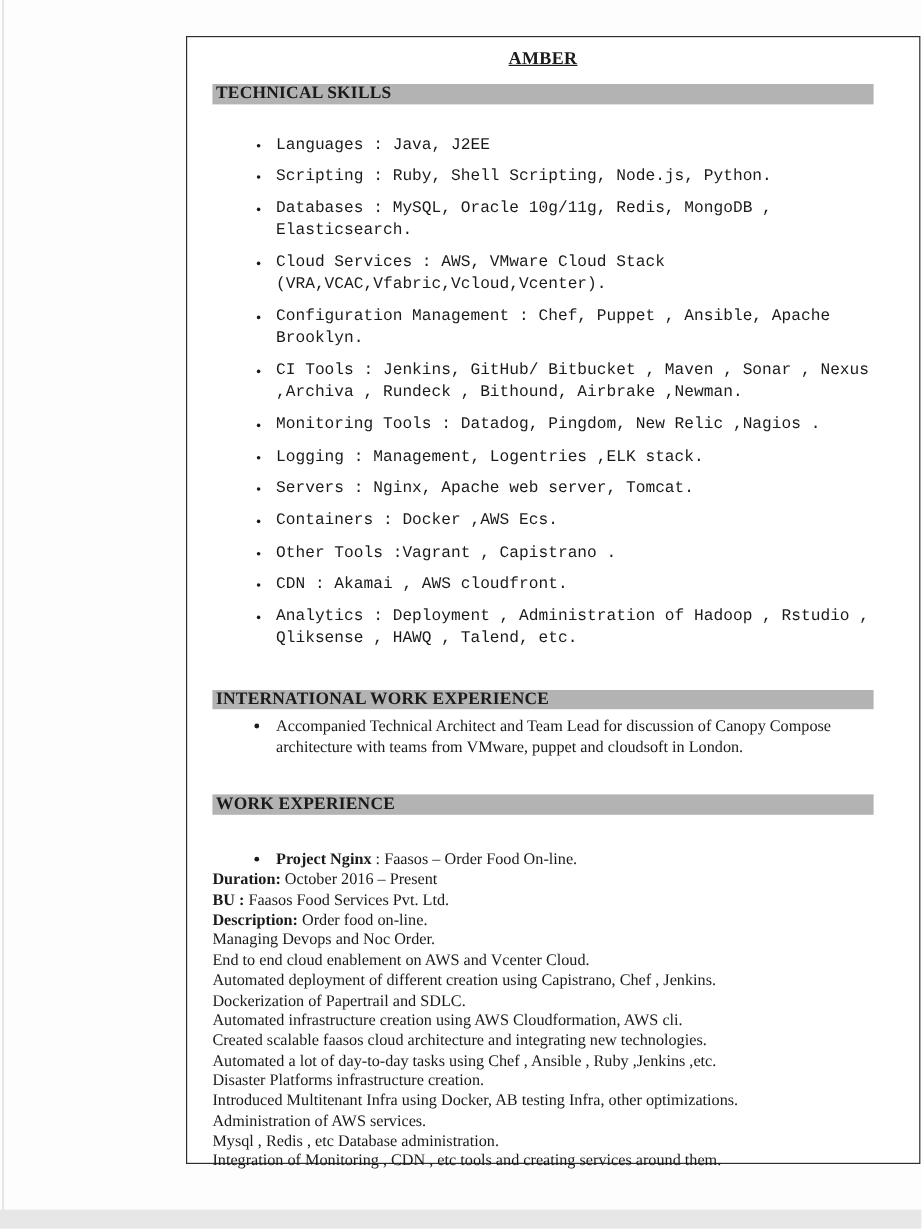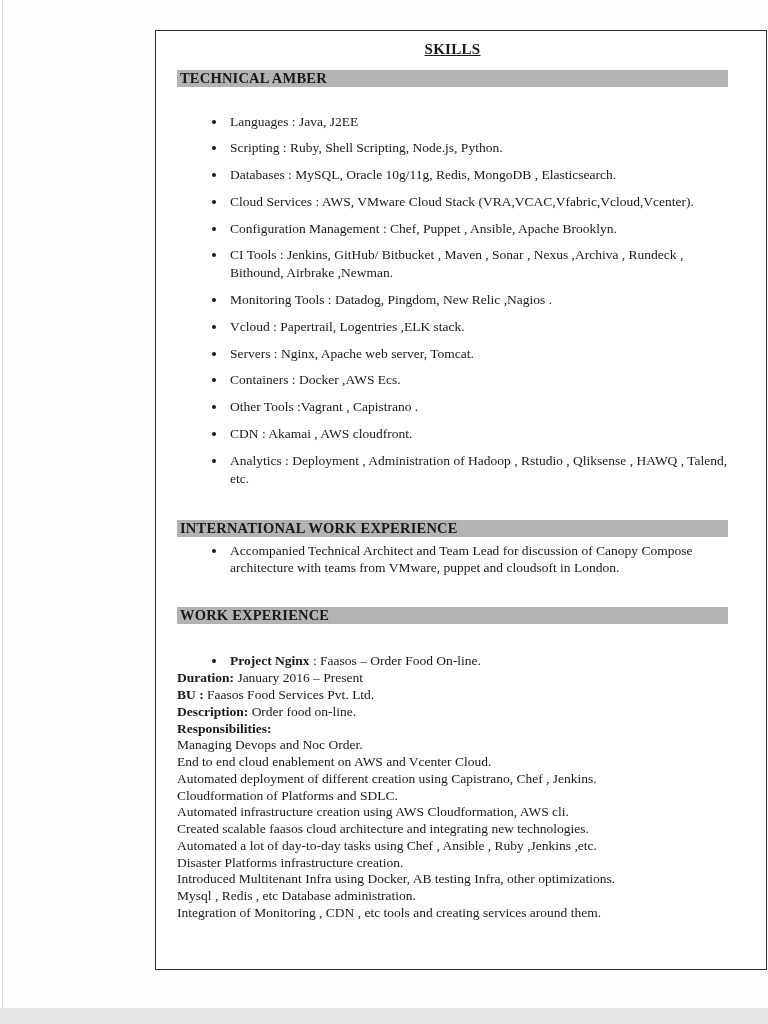--- a/index.html
+++ b/index.html
@@ -40,20 +40,21 @@
     padding: 0 3px;
     line-height: 1.15;
     letter-spacing: 0.2px;
   }
   .heading-intl { margin-top: 32px; }
   .heading-work { margin-top: 30px; }
   ul.skills-list {
     list-style: disc;
     margin: 26px 0 0 0;
     padding-left: 50px;
+    font-family: Liberation Mono, monospace;
   }
   ul.skills-list li {
     font-size: 13.5px;
     line-height: 1.35;
     margin-bottom: 8.5px;
     padding-left: 3px;
   }
   ul.intl-list {
     list-style: disc;
     margin: 5px 0 0 0;
@@ -82,41 +83,41 @@
   }
 </style>
 </head>
 <body>
 
 <div class="canvas">
   <div class="left-edge-line"></div>
 
   <div class="page">
 
-    <h1 class="title">SKILLS</h1>
+    <h1 class="title">AMBER</h1>
 
-    <div class="section-heading">TECHNICAL AMBER</div>
+    <div class="section-heading">TECHNICAL SKILLS</div>
 
     <ul class="skills-list">
 
         <li>Languages : Java, J2EE</li>
 
         <li>Scripting : Ruby, Shell Scripting, Node.js, Python.</li>
 
         <li>Databases : MySQL, Oracle 10g/11g, Redis, MongoDB , Elasticsearch.</li>
 
         <li>Cloud Services : AWS, VMware Cloud Stack (VRA,VCAC,Vfabric,Vcloud,Vcenter).</li>
 
         <li>Configuration Management : Chef, Puppet , Ansible, Apache Brooklyn.</li>
 
         <li>CI Tools : Jenkins, GitHub/ Bitbucket , Maven , Sonar , Nexus ,Archiva , Rundeck , Bithound, Airbrake ,Newman.</li>
 
         <li>Monitoring Tools : Datadog, Pingdom, New Relic ,Nagios .</li>
 
-        <li>Vcloud : Papertrail, Logentries ,ELK stack.</li>
+        <li>Logging : Management, Logentries ,ELK stack.</li>
 
         <li>Servers : Nginx, Apache web server, Tomcat.</li>
 
         <li>Containers : Docker ,AWS Ecs.</li>
 
         <li>Other Tools :Vagrant , Capistrano .</li>
 
         <li>CDN : Akamai , AWS cloudfront.</li>
 
         <li>Analytics : Deployment , Administration  of Hadoop , Rstudio , Qliksense , HAWQ , Talend, etc.</li>
@@ -132,47 +133,47 @@
     <div class="section-heading heading-work">WORK EXPERIENCE</div>
 
     <ul class="project-list">
       <li>
         <span class="bold">Project Nginx</span><span> : Faasos – Order Food On-line.</span>
       </li>
     </ul>
 
     <div class="detail-lines">
 
-        <p class="detail-line"><span class="bold">Duration:</span><span> January 2016  – Present</span></p>
+        <p class="detail-line"><span class="bold">Duration:</span><span> October 2016  – Present</span></p>
 
         <p class="detail-line"><span class="bold">BU :</span><span> Faasos Food Services Pvt. Ltd.</span></p>
 
 
         <p class="detail-line"><span class="bold">Description:</span><span> Order food on-line.</span></p>
 
-        <p class="detail-line"><span class="bold">Responsibilities:</span><span></span></p>
 
         <p class="detail-line"><span class="bold"></span><span>Managing Devops and Noc Order.</span></p>
 
         <p class="detail-line"><span class="bold"></span><span>End to end cloud enablement on AWS and Vcenter Cloud.</span></p>
 
         <p class="detail-line"><span class="bold"></span><span>Automated deployment of different creation using Capistrano, Chef , Jenkins.</span></p>
 
-        <p class="detail-line"><span class="bold"></span><span>Cloudformation of Platforms and SDLC.</span></p>
+        <p class="detail-line"><span class="bold"></span><span>Dockerization of Papertrail and SDLC.</span></p>
 
         <p class="detail-line"><span class="bold"></span><span>Automated infrastructure creation using AWS Cloudformation, AWS cli.</span></p>
 
         <p class="detail-line"><span class="bold"></span><span>Created scalable faasos cloud architecture and integrating new technologies.</span></p>
 
         <p class="detail-line"><span class="bold"></span><span>Automated a lot of day-to-day tasks using Chef , Ansible , Ruby ,Jenkins ,etc.</span></p>
 
         <p class="detail-line"><span class="bold"></span><span>Disaster Platforms infrastructure creation.</span></p>
 
         <p class="detail-line"><span class="bold"></span><span>Introduced Multitenant Infra using Docker, AB testing Infra, other optimizations.</span></p>
 
+        <p class="detail-line"><span class="bold"></span><span>Administration of AWS services.</span></p>
 
         <p class="detail-line"><span class="bold"></span><span>Mysql , Redis , etc Database administration.</span></p>
 
         <p class="detail-line"><span class="bold"></span><span>Integration of Monitoring , CDN , etc tools and creating services around them.</span></p>
       </div>
 
   </div>
 
   <div class="bottom-strip"></div>
 </div>

